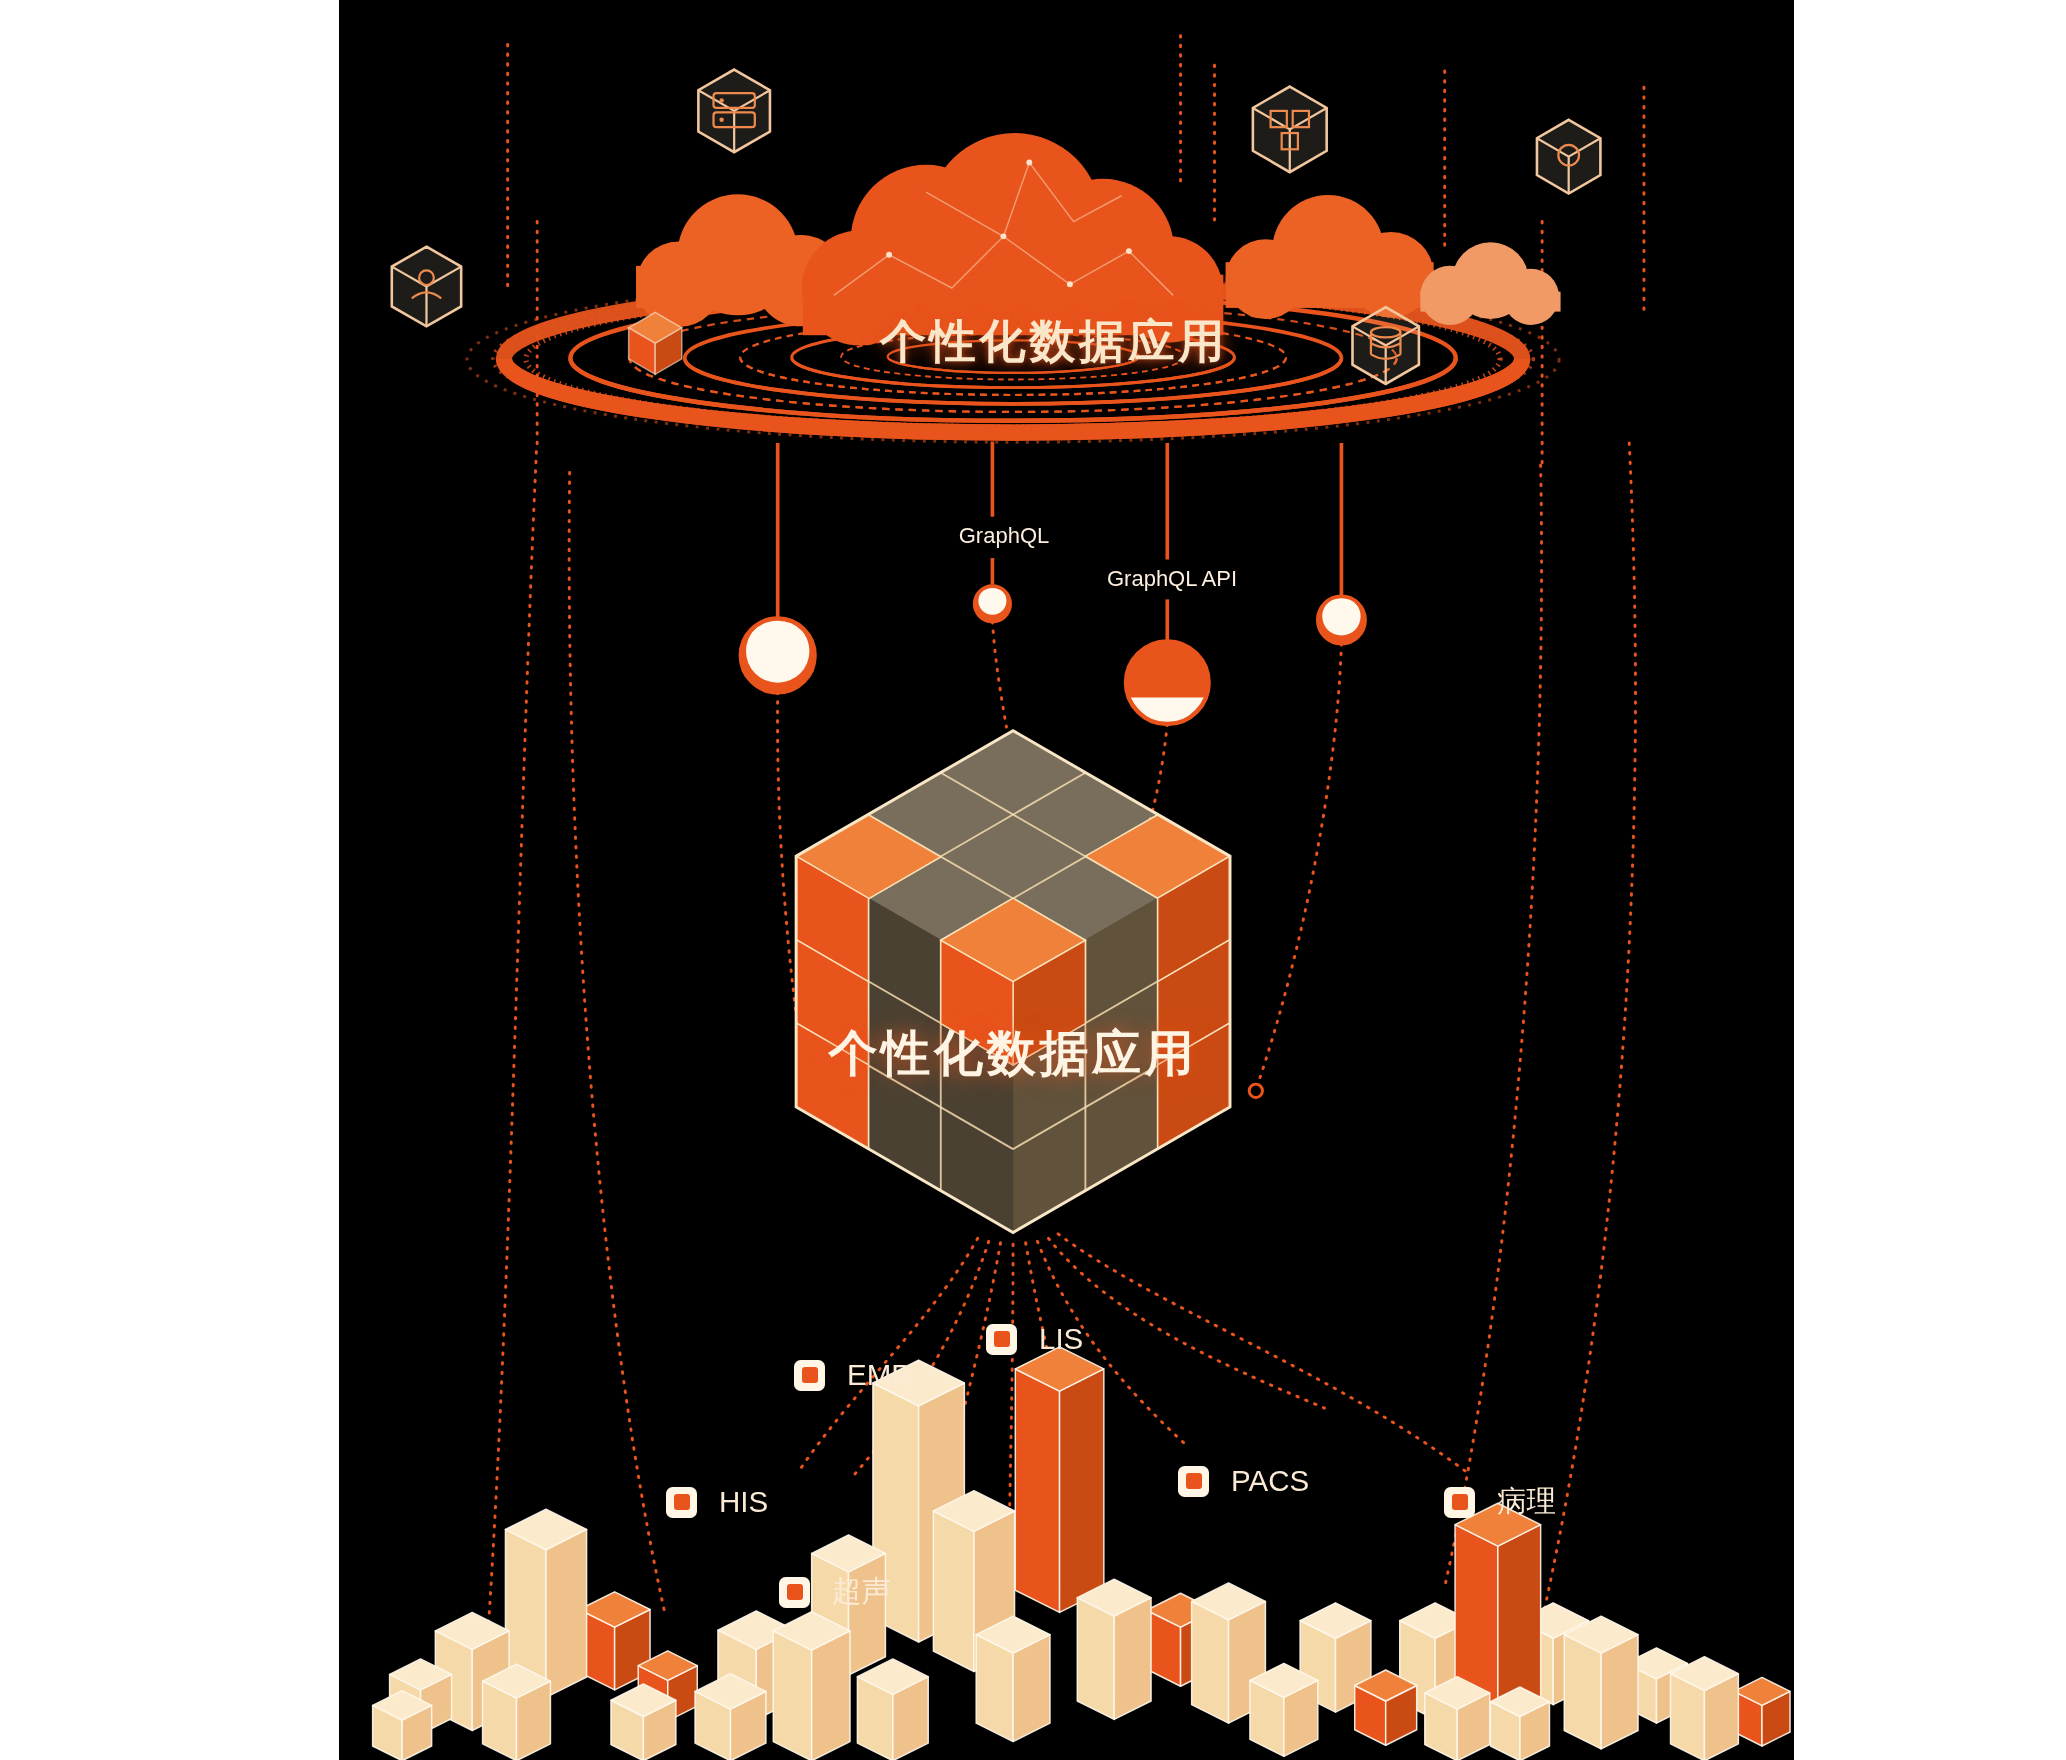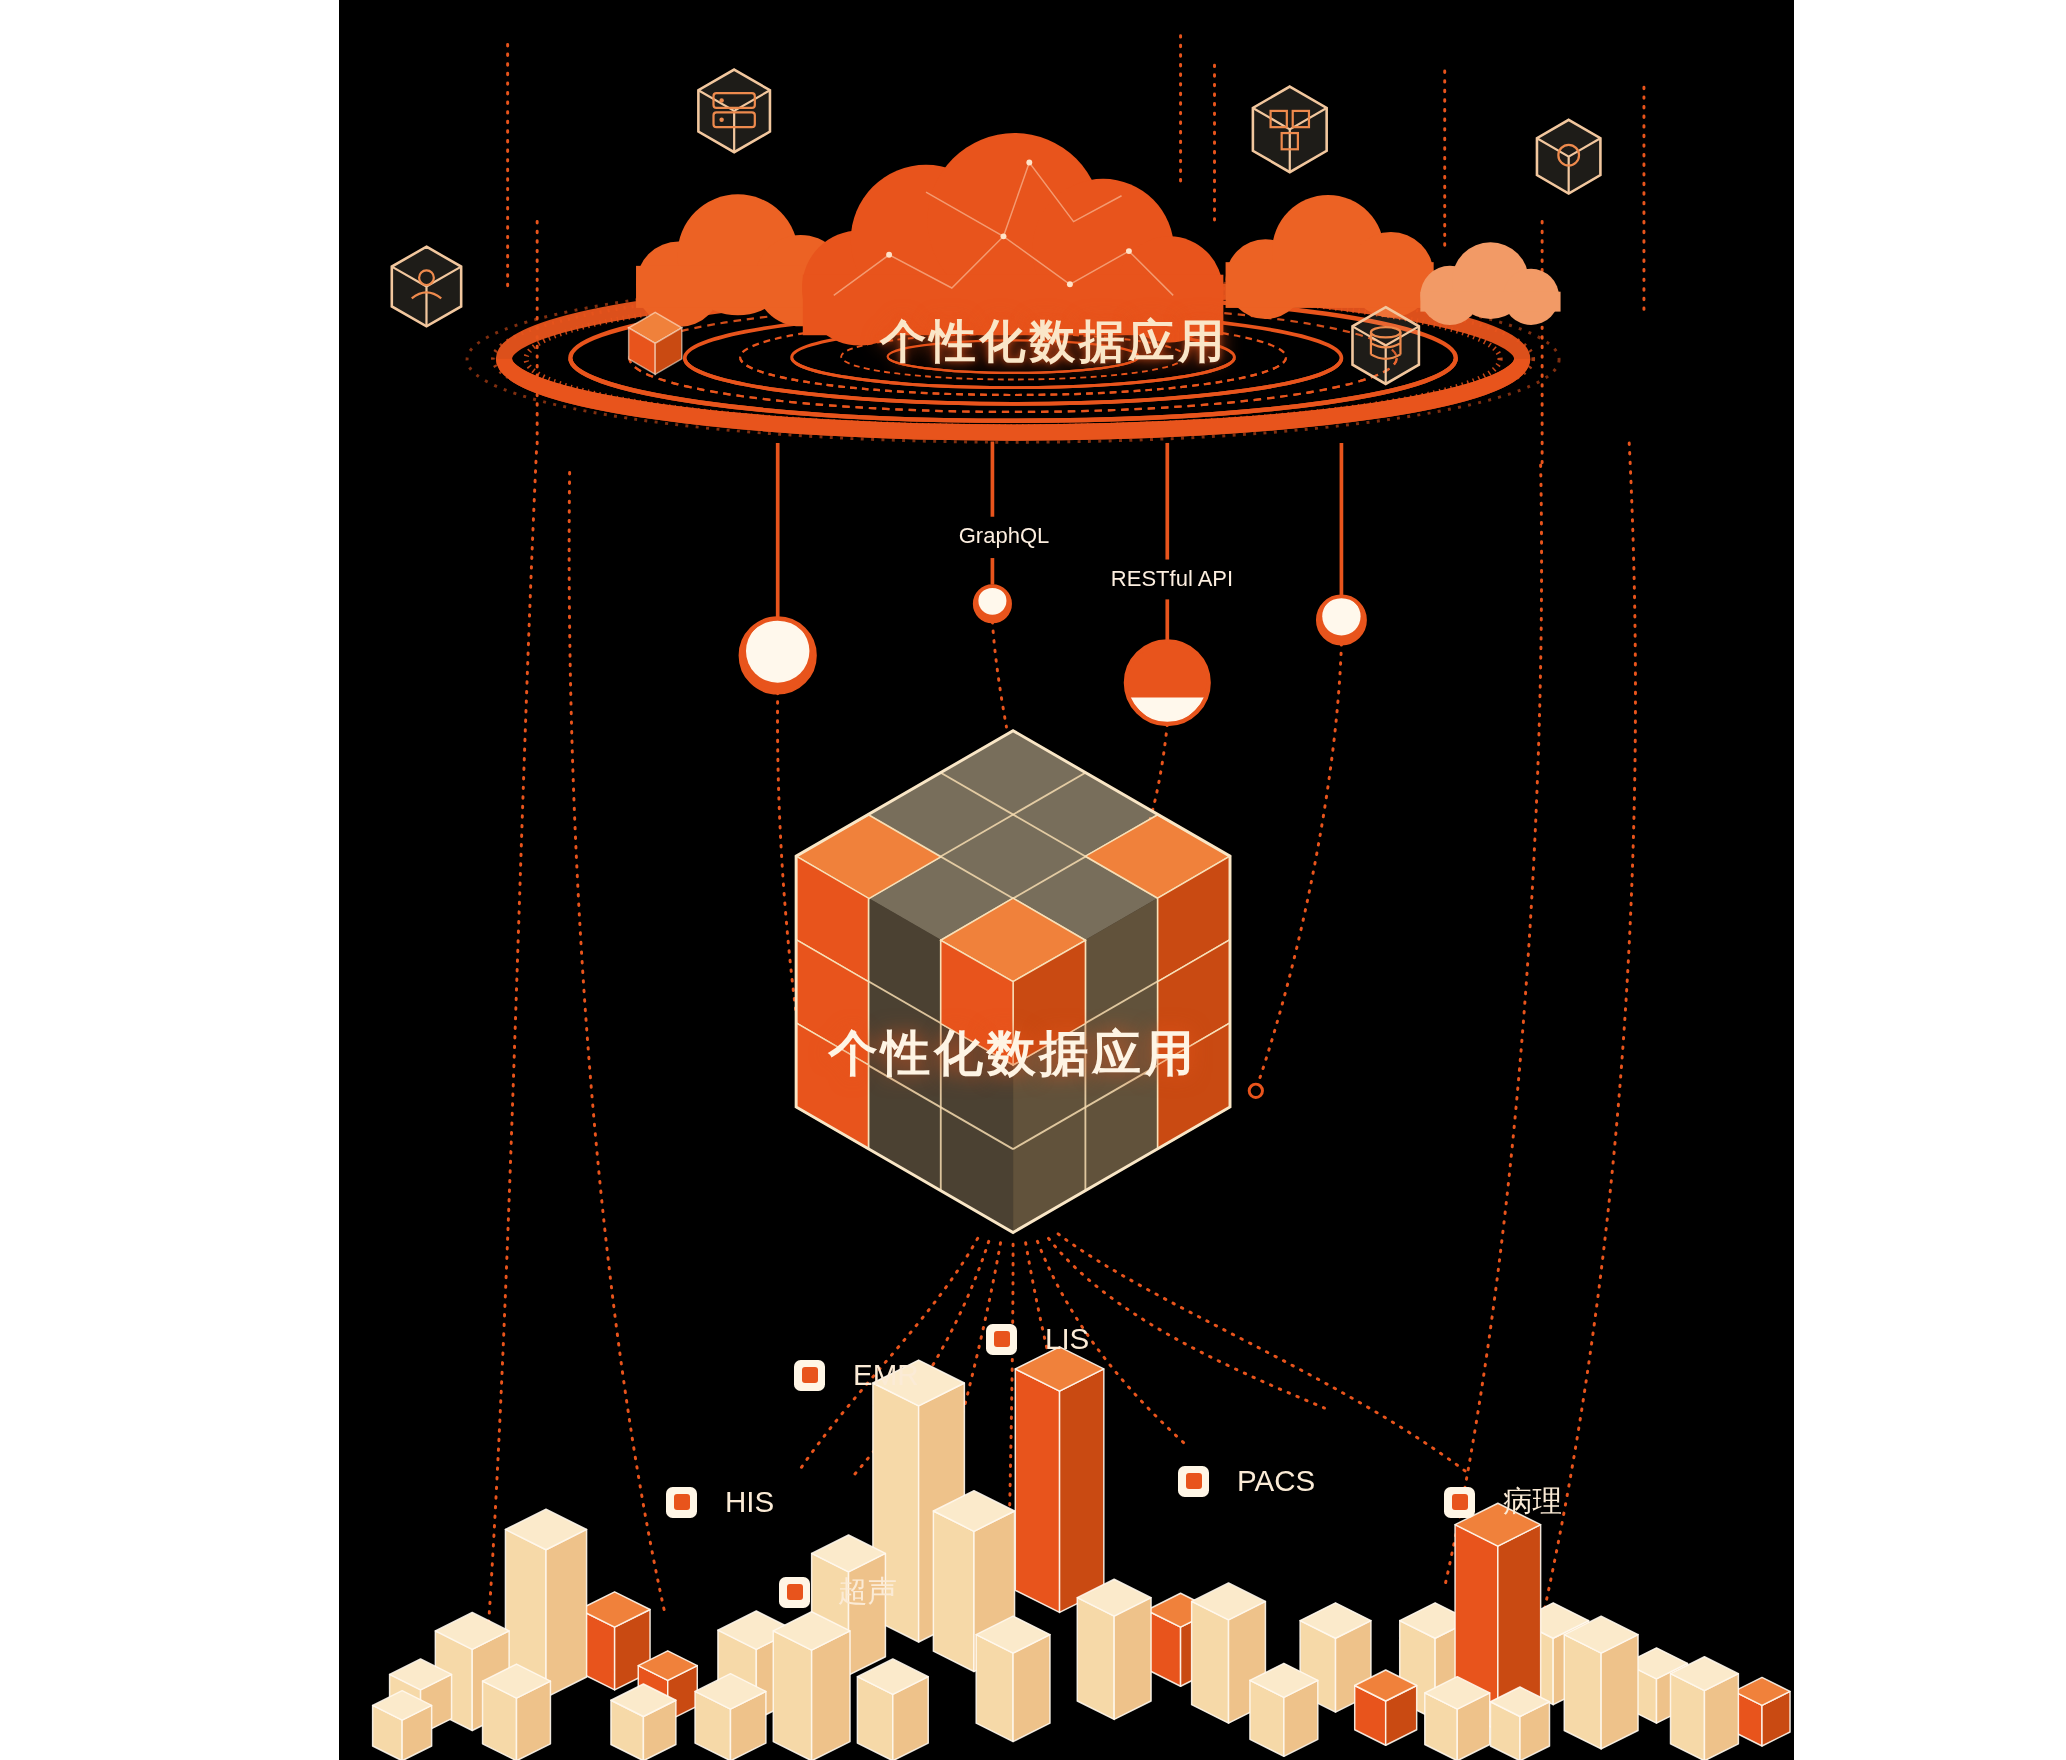--- a/index.html
+++ b/index.html
@@ -22,21 +22,21 @@
   .cell{stroke:#F8E0B8;stroke-width:2}
   
   .title{position:absolute;transform:translate(-50%,-50%);font-weight:bold;color:var(--text-cream);
          letter-spacing:3.7px;white-space:nowrap;}
   .title.top{left:1054px;top:342px;font-size:46px;text-shadow:0 0 19px rgba(232,84,28,.95),0 0 5.9px rgba(232,84,28,.6);}
   .title.mid{left:1013px;top:1054px;font-size:49px;color:#FEF4E4;text-shadow:0 0 20.7px rgba(232,84,28,.75);}
   .title.bottom{left:1054px;top:1674px;font-size:43px;color:#F9E2BC;text-shadow:0 0 16px rgba(232,84,28,.85);}
   .api-label{position:absolute;transform:translate(-50%,-50%);font-size:22px;color:#FDEFE0;white-space:nowrap;}
   #graphql-label{left:1004px;top:536px}
   #restful-label{left:1172px;top:579px}
-  .src{position:absolute;display:flex;align-items:center;gap:28px;color:#FBEBD6;font-size:29.5px;white-space:nowrap;}
+  .src{position:absolute;display:flex;align-items:center;gap:22px;color:#FBEBD6;font-size:29.5px;white-space:nowrap;}
   .src .chip{width:31px;height:31px;border-radius:6.6px;background:var(--chip-bg);
              display:flex;align-items:center;justify-content:center;flex:0 0 auto;}
   .src .chip i{display:block;width:16px;height:16px;border-radius:3px;background:var(--orange);}
 </style>
 </head>
 <body>
 
 <div class="stage">
   <div class="panel"></div>
 
@@ -408,21 +408,21 @@
           <polygon points="2310,2386 2356,2363 2356,2268 2310,2291" fill="#EEC28A" stroke="rgba(255,248,238,0.9)" stroke-width="2" stroke-linejoin="round"></polygon>
           <polygon points="2310,2291 2356,2268 2310,2245 2264,2268" fill="#FBEACB" stroke="rgba(255,248,238,0.9)" stroke-width="2" stroke-linejoin="round"></polygon>
         </g>
       </g>
   </svg>
 
   <div class="title top">个性化数据应用</div>
   <div class="title mid">个性化数据应用</div>
 
   <div class="api-label" id="graphql-label">GraphQL</div>
-  <div class="api-label" id="restful-label">RESTful API</div>
+  <div class="api-label" id="restful-label">GraphQL API</div>
 
   <div class="src" style="left:794px;top:1358px">
     <span class="chip">
         <i></i>
       </span>
     <span>EMR</span>
   </div>
   <div class="src" style="left:986px;top:1322px">
     <span class="chip">
         <i></i>

